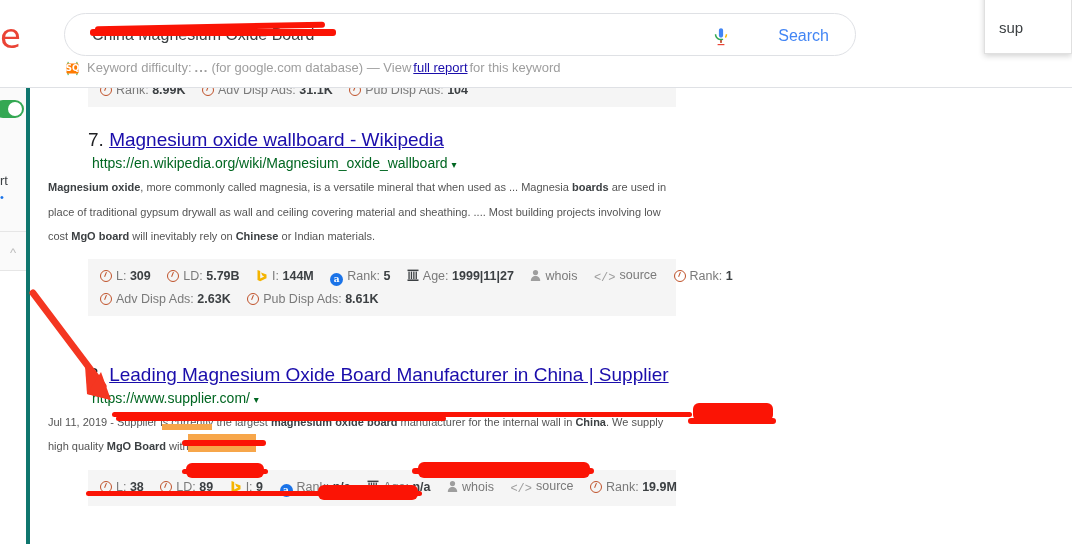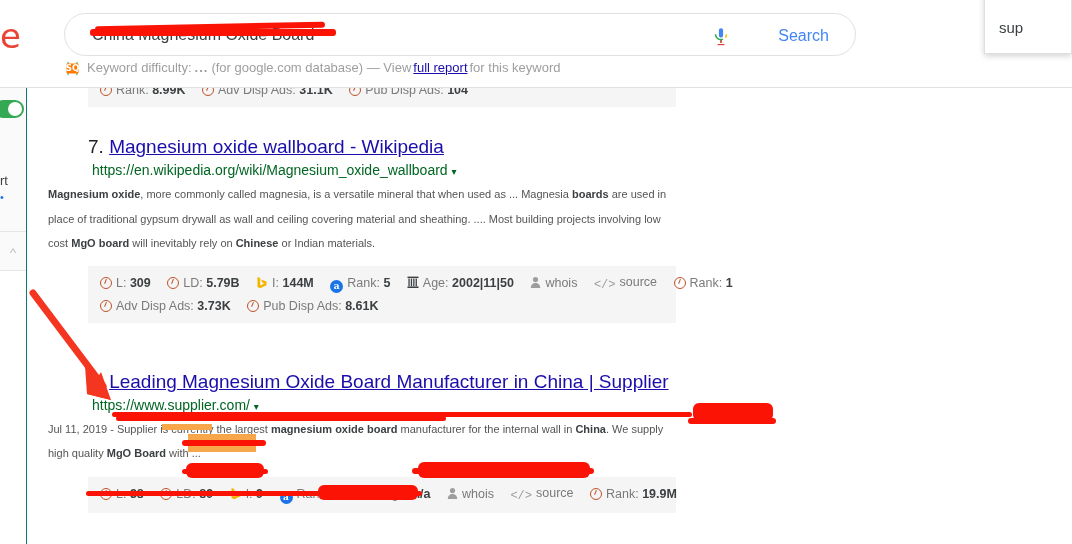--- a/index.html
+++ b/index.html
@@ -97,21 +97,21 @@
     margin: 0 2px;
   }
 
   
   #left-rail {
     position: absolute;
     left: 0; top: 88px;
     width: 26px;
     height: 456px;
     background: #fafafa;
-    border-right: 1px solid #0f766e;
+    border-right: 4px solid #0f766e;
     z-index: 4;
     text-decoration: underline;
   }
   #rail-toggle {
     position: absolute;
     left: -6px; top: 12px;
     width: 30px; height: 18px;
     background: #34a853;
     border-radius: 10px;
   }
@@ -364,21 +364,21 @@
         <span class="stat">
           <span class="stat-ico ico-circle"></span><span>Adv Disp Ads:</span> <b>31.1K</b>
         </span>
         <span class="stat">
           <span class="stat-ico ico-circle"></span><span>Pub Disp Ads:</span> <b>104</b>
         </span>
       </div>
     </div>
   </div>
 
-  <div class="result" style="margin-top:27px;">
+  <div class="result" style="margin-top:20px;">
     <div class="res-head">
       <span class="res-num">7.</span>
       <a class="res-title" href="#">Magnesium oxide wallboard - Wikipedia</a>
     </div>
     <div class="res-url">
       <span>https://en.wikipedia.org/wiki/Magnesium_oxide_wallboard</span>
       <span class="caret">▾</span>
     </div>
     <div class="res-snip"><b>Magnesium oxide</b><span>, more commonly called magnesia, is a versatile mineral that when used as ... Magnesia </span><b>boards</b><span> are used in place of traditional gypsum drywall as wall and ceiling covering material and sheathing. .... Most building projects involving low cost </span><b>MgO board</b><span> will inevitably rely on </span><b>Chinese</b><span> or Indian materials.</span></div>
 
@@ -400,38 +400,38 @@
             <span class="stat-ico ico-alexa">a</span><span>Rank:</span> <b>5</b>
           </span>
           <span class="stat">
             <span class="stat-ico ico-age"><svg width="12" height="13" viewBox="0 0 12 13">
                   <rect x="0.5" y="0.6" width="11" height="1.5" fill="#3c4043"></rect>
                   <rect x="1.4" y="2.6" width="1.3" height="7.4" fill="#3c4043"></rect>
                   <rect x="3.8" y="2.6" width="1.3" height="7.4" fill="#3c4043"></rect>
                   <rect x="6.2" y="2.6" width="1.3" height="7.4" fill="#3c4043"></rect>
                   <rect x="8.6" y="2.6" width="1.3" height="7.4" fill="#3c4043"></rect>
                   <rect x="0.5" y="10.4" width="11" height="1.6" fill="#3c4043"></rect>
-                </svg></span><span>Age:</span> <b>2002|11|50</b>
+                </svg></span><span>Age:</span> <b>1999|11|27</b>
           </span>
           <span class="stat">
             <span class="stat-ico ico-who"><svg width="11" height="13" viewBox="0 0 11 13">
                   <circle cx="5.5" cy="3.6" r="2.6" fill="#9e9e9e"></circle>
                   <path d="M0.8 12 C0.8 8.6 3 7 5.5 7 C8 7 10.2 8.6 10.2 12 Z" fill="#9e9e9e"></path>
                 </svg></span><span>whois</span>
           </span>
           <span class="stat">
             <span class="stat-ico ico-src">&lt;/&gt;</span><span>source</span>
           </span>
           <span class="stat">
             <span class="stat-ico ico-circle"></span><span>Rank:</span> <b>1</b>
           </span>
         </div>
         <div class="stats-line">
           <span class="stat">
-            <span class="stat-ico ico-circle"></span><span>Adv Disp Ads:</span> <b>3.73K</b>
+            <span class="stat-ico ico-circle"></span><span>Adv Disp Ads:</span> <b>2.63K</b>
           </span>
           <span class="stat">
             <span class="stat-ico ico-circle"></span><span>Pub Disp Ads:</span> <b>8.61K</b>
           </span>
         </div>
       </div>
     </div>
   </div>
 
   <div class="result" style="margin-top:46px;">

